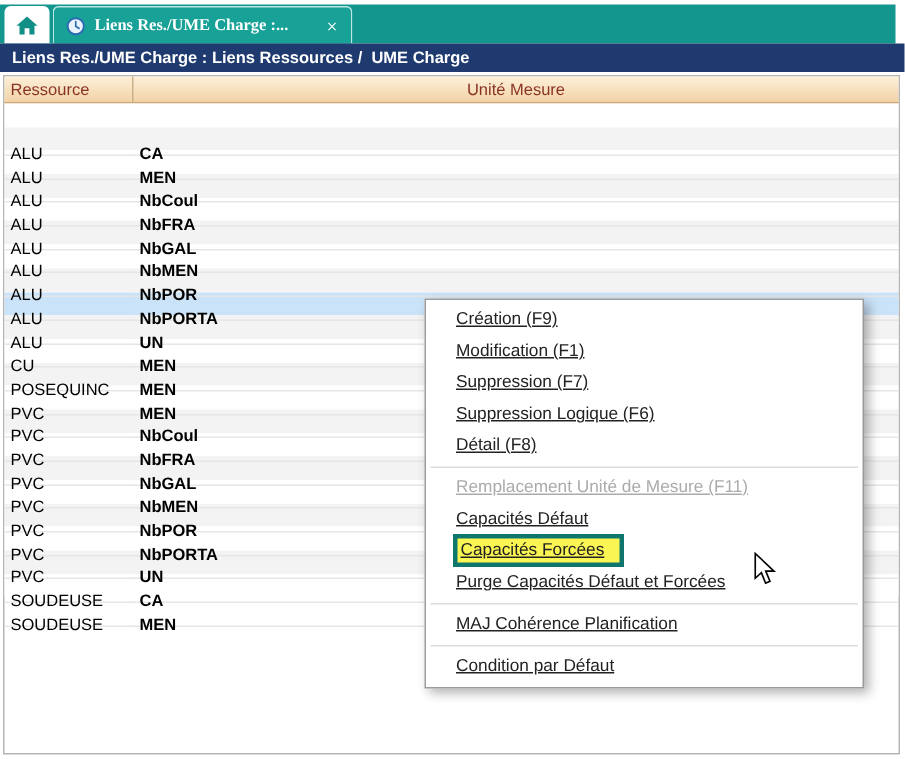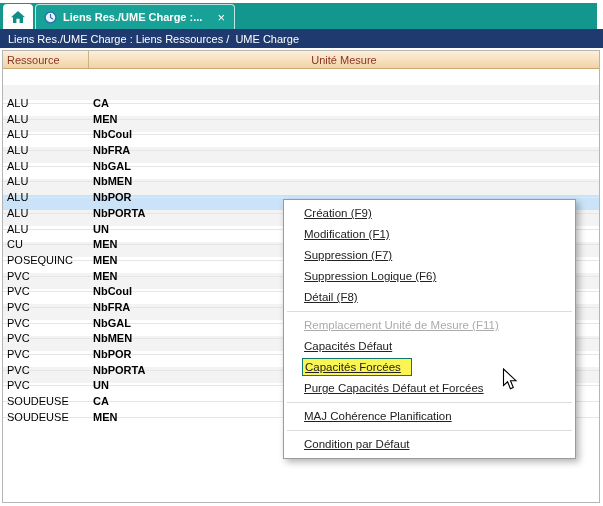--- a/index.html
+++ b/index.html
@@ -10,28 +10,28 @@
   }
   
   .tabbar{position:absolute;left:0;top:3px;width:597px;height:26px;background:#12968d;}
   .home-tab{
     position:absolute;left:3px;top:1px;width:30px;height:25px;background:#fff;
     border-radius:4px 4px 0 0;display:flex;align-items:center;justify-content:center;cursor:pointer;
   }
   .active-tab{
     position:absolute;left:35px;top:1px;height:25px;width:200px;box-sizing:border-box;
     background:#17a197;border:1px solid #bfe6e2;border-bottom:none;border-radius:4px 4px 0 0;
-    display:flex;align-items:center;gap:6px;padding:0 8px;color:#fff;cursor:pointer;
+    display:flex;align-items:center;gap:6px;padding:0 8px;color:#fff;cursor:pointer;font-family:Liberation Serif, serif;
   }
   .tab-label{white-space:nowrap;overflow:hidden;flex:1;font-weight:bold;}
   .tab-close{color:#fff;font-size:13px;line-height:13px;padding:0 1px;cursor:pointer;}
   
   .titlebar{
     position:absolute;left:0;top:29px;width:603px;height:19px;background:#1f3a6e;color:#fff;
-    display:flex;align-items:center;padding-left:8px;box-sizing:border-box;white-space:pre;
+    display:flex;align-items:center;padding-left:8px;box-sizing:border-box;white-space:pre;font-weight:bold;
   }
   
   .grid{
     position:absolute;left:2px;top:50px;width:598px;height:453px;background:#fff;
     border:1px solid #b5b5b5;box-sizing:border-box;
   }
   .ghead{display:flex;height:17px;background:linear-gradient(#fdf0da,#f2d2a6);
     border-bottom:1px solid #c9a873;color:#8a3524;}
   .hcell{box-sizing:border-box;display:flex;align-items:center;}
   .c0{width:86px;border-right:1px solid #cbb189;padding-left:4px;}
@@ -43,21 +43,21 @@
   .row .cell.c0{border-right:1px solid #d9d9d9;justify-content:flex-start;}
   .row .cell.c1{justify-content:flex-start;padding-left:4px;font-weight:bold;}
   
   .menu{
     position:absolute;left:283px;top:199px;width:293px;box-sizing:border-box;background:#ffffff;
     border:1px solid #9b9b9b;box-shadow:3px 3px 7px rgba(0,0,0,.3);padding:3px 0;font-size:11.5px;
   }
   .menu-item{height:21px;line-height:21px;padding-left:20px;color:#222;white-space:nowrap;cursor:pointer;text-decoration:underline;}
   .menu-item.disabled{color:#ababab;cursor:default;}
   .menu-sep{height:1px;background:#dcdcdc;margin:3px 3px;}
-  .hl{background:#fbf553;border:1px solid #0f766e;padding:2px 10px 2px 2px;margin-left:-2px;margin-top:20px;}
+  .hl{background:#fbf553;border:3px solid #0f766e;padding:2px 10px 2px 2px;margin-left:-2px;margin-top:20px;}
   
   .cursor{position:absolute;left:502px;top:368px;pointer-events:none;}
 </style>
 </head>
 <body>
 
 <div class="tabbar">
   <div class="home-tab">
     <svg width="16" height="14" viewBox="0 0 16 14">
       <path d="M8 1 L15 7.2 H13 V13 H9.6 V8.8 H6.4 V13 H3 V7.2 H1 Z" fill="#0f8f86"></path>

